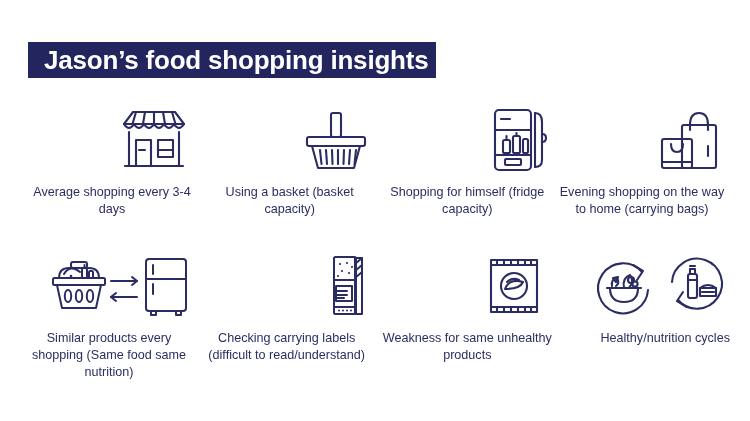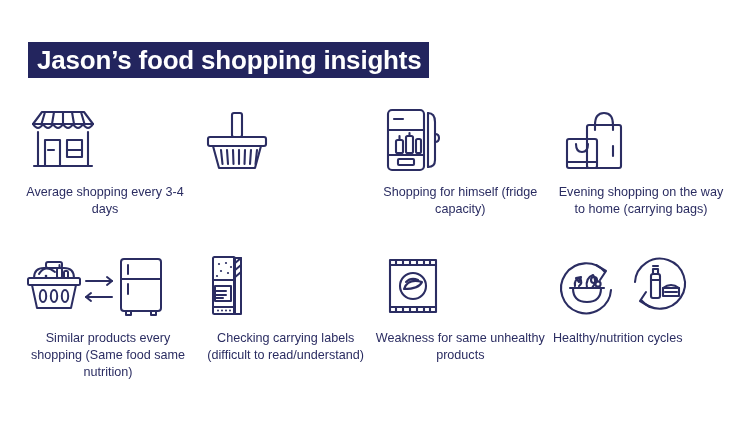--- a/index.html
+++ b/index.html
@@ -23,21 +23,21 @@
 
   
   #title-banner {
     position: absolute;
     left: 28px;
     top: 42px;
     height: 36px;
     background: #23255e;
     display: flex;
     align-items: center;
-    padding: 0 8px 0 9px;
+    padding: 0 8px 0 16px;
     box-sizing: border-box;
   }
   #title-text {
     color: #ffffff;
     font-size: 26px;
     font-weight: bold;
     line-height: 1;
     letter-spacing: -0.2px;
     white-space: nowrap;
   }
@@ -50,21 +50,21 @@
     display: flex;
     justify-content: space-between;
   }
   #row-1 { top: 106px; }
   #row-2 { top: 252px; }
 
   .cell {
     width: 177px;
     display: flex;
     flex-direction: column;
-    align-items: flex-start;
+    align-items: flex-end;
   }
   .icon-box {
     height: 68px;
     display: flex;
     align-items: center;
     justify-content: center;
   }
   .caption {
     margin-top: 10px;
     text-align: center;
@@ -128,20 +128,21 @@
 
           <line x1="23" y1="44" x2="24.5" y2="58"></line>
           <line x1="29" y1="44" x2="30" y2="58"></line>
           <line x1="35" y1="44" x2="35.5" y2="58"></line>
           <line x1="41" y1="44" x2="41" y2="58"></line>
           <line x1="47" y1="44" x2="46.5" y2="58"></line>
           <line x1="53" y1="44" x2="52" y2="58"></line>
           <line x1="59" y1="44" x2="57.5" y2="58"></line>
         </svg>
       </div>
+      <div class="caption">Using a basket (basket capacity)</div>
     </div>
 
     <div class="cell">
       <div class="icon-box">
         <svg width="70" height="68" viewBox="0 0 70 68" fill="none" stroke="#2b2d62" stroke-width="2.1" stroke-linecap="round" stroke-linejoin="round">
 
           <rect x="13" y="4" width="36" height="60" rx="4"></rect>
 
           <line x1="13" y1="24" x2="49" y2="24"></line>
 

